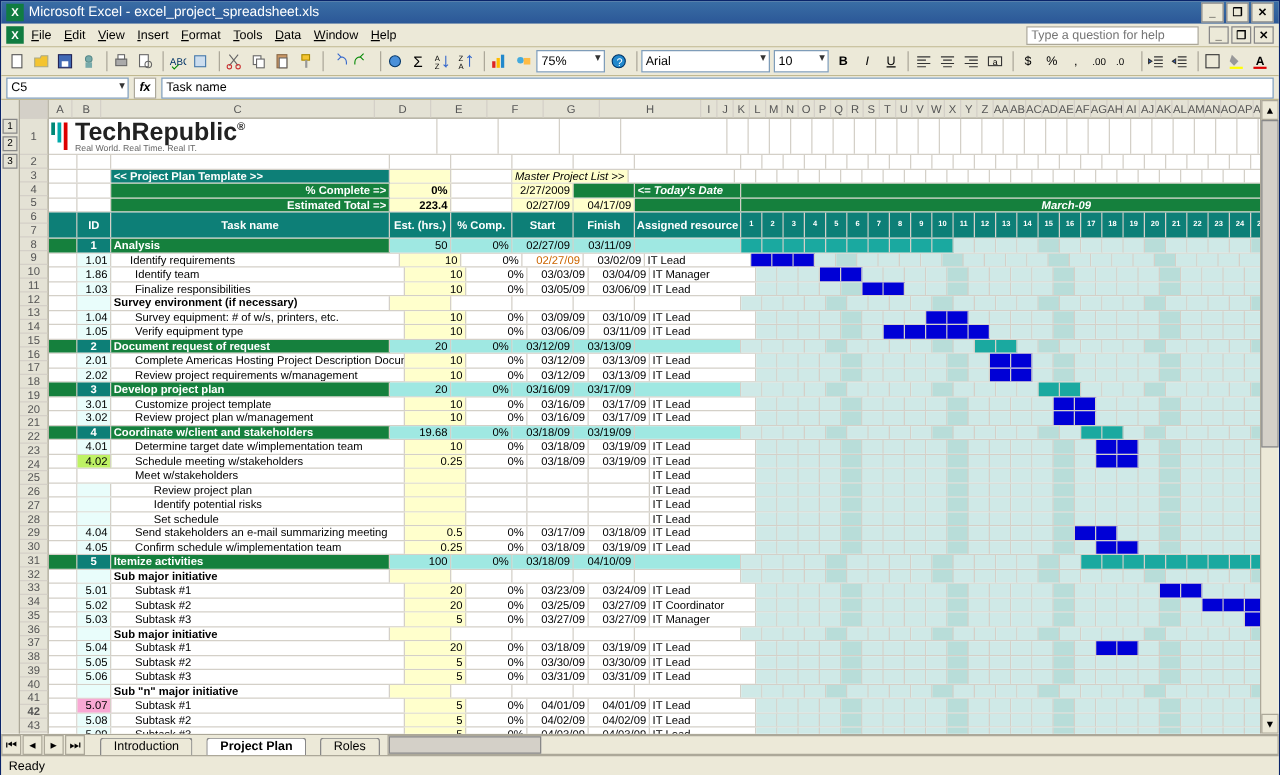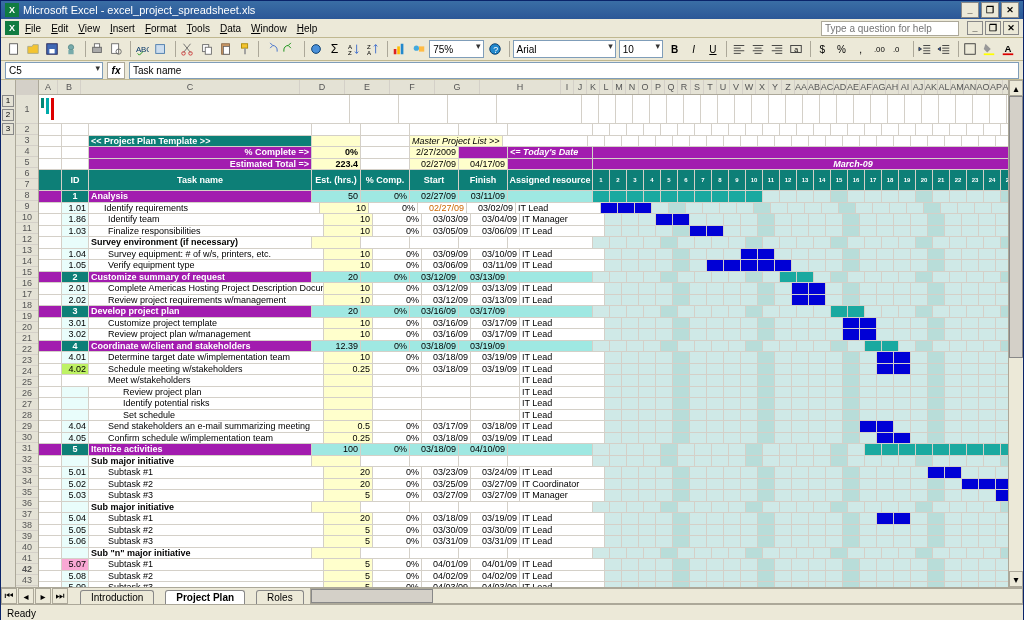--- a/index.html
+++ b/index.html
@@ -36,21 +36,21 @@
   .rcell{height:10.5px;border-bottom:1px solid #d4d0c8;display:flex;align-items:center;justify-content:center;color:#555}
   .rcell.big{height:28px}
   .sheet{flex:1;overflow:hidden;position:relative}
   .colrow{height:14px;display:flex;background:#e4e2d5;border-bottom:1px solid #aca899;position:sticky;top:0}
   .chd{border-right:1px solid #d4d0c8;display:flex;align-items:center;justify-content:center;color:#555;font-size:9px;flex:0 0 auto}
   .body{position:relative}
   .row{display:flex;height:10.5px;border-bottom:1px solid #d4d0c8}
   .row.big{height:28px}
   .cell{border-right:1px solid #d4d0c8;flex:0 0 auto;display:flex;align-items:center;padding:0 2px;overflow:hidden;white-space:nowrap;font-size:9px}
   .cw-a{width:18px}.cw-b{width:22px}.cw-c{width:218px}.cw-d{width:44px}.cw-e{width:44px}.cw-f{width:44px}.cw-g{width:44px}.cw-h{width:80px}.cw-n{width:12px}
-  .teal{background:#a21caf;color:#fff;font-weight:700}
+  .teal{background:#15803d;color:#fff;font-weight:700}
   .tealD{background:#0d7f77;color:#fff;font-weight:700}
   .tealL{background:#9fe8e2}
   .yel{background:#ffffcc}
   .hdrcell{justify-content:center;text-align:center}
   .right{justify-content:flex-end}
   .bold{font-weight:700}
   .italic{font-style:italic}
   .gantt{background:#cfe9e7}
   .gbar{background:#0000d6}
   .gbarO{background:#1aa9a0}
@@ -447,20 +447,21 @@
         </div>
       <div class="body" id="sheetbody">
           <div class="row big" style="height: 28px;">
             <div class="cell" style="width: 258px; border-right: none;">
               <div class="logo">
                 <span class="bars">
                   <span></span>
                   <span></span>
                   <span></span>
                 </span>
+                <div><span>TechRepublic<sup style="font-size:9px">®</sup></span><small>Real World. Real Time. Real IT.</small></div>
               </div>
             </div>
             <div class="cell cw-d"></div>
             <div class="cell cw-e"></div>
             <div class="cell cw-f"></div>
             <div class="cell cw-g"></div>
             <div class="cell cw-h"></div>
             <div class="cell cw-n"></div>
             <div class="cell cw-n"></div>
             <div class="cell cw-n"></div>
@@ -850,21 +851,21 @@
             <div class="cell cw-n gantt"></div>
             <div class="cell cw-n gantt" style="background: rgb(184, 221, 217);"></div>
             <div class="cell cw-n gantt"></div>
             <div class="cell cw-n gantt"></div>
             <div class="cell cw-n gantt"></div>
             <div class="cell cw-n gantt"></div>
           </div>
           <div class="row">
             <div class="cell cw-a teal"></div>
             <div class="cell cw-b tealD hdrcell" style="background: rgb(13, 127, 119);">2</div>
-            <div class="cell cw-c teal bold teal">Customize summary of request</div>
+            <div class="cell cw-c teal bold teal">Document request of request</div>
             <div class="cell cw-d tealL right">20</div>
             <div class="cell cw-e tealL right">0%</div>
             <div class="cell cw-f tealL right">03/12/09</div>
             <div class="cell cw-g tealL right">03/13/09</div>
             <div class="cell cw-h tealL"></div>
             <div class="cell cw-n gantt"></div>
             <div class="cell cw-n gantt"></div>
             <div class="cell cw-n gantt"></div>
             <div class="cell cw-n gantt"></div>
             <div class="cell cw-n gantt" style="background: rgb(184, 221, 217);"></div>
@@ -1057,21 +1058,21 @@
             <div class="cell cw-n gantt" style="background: rgb(184, 221, 217);"></div>
             <div class="cell cw-n gantt"></div>
             <div class="cell cw-n gantt"></div>
             <div class="cell cw-n gantt"></div>
             <div class="cell cw-n gantt"></div>
           </div>
           <div class="row">
             <div class="cell cw-a teal"></div>
             <div class="cell cw-b tealD hdrcell" style="background: rgb(13, 127, 119);">4</div>
             <div class="cell cw-c teal bold teal">Coordinate w/client and stakeholders</div>
-            <div class="cell cw-d tealL right">12.39</div>
+            <div class="cell cw-d tealL right">19.68</div>
             <div class="cell cw-e tealL right">0%</div>
             <div class="cell cw-f tealL right">03/18/09</div>
             <div class="cell cw-g tealL right">03/19/09</div>
             <div class="cell cw-h tealL"></div>
             <div class="cell cw-n gantt"></div>
             <div class="cell cw-n gantt"></div>
             <div class="cell cw-n gantt"></div>
             <div class="cell cw-n gantt"></div>
             <div class="cell cw-n gantt" style="background: rgb(184, 221, 217);"></div>
             <div class="cell cw-n gantt"></div>

